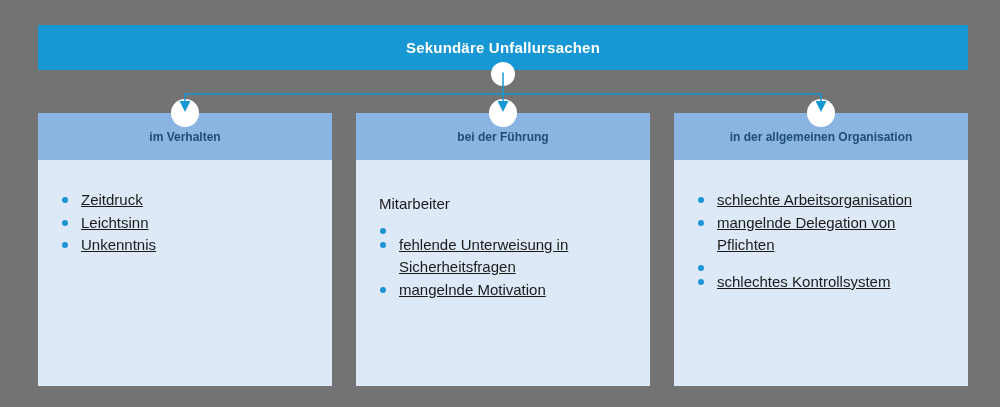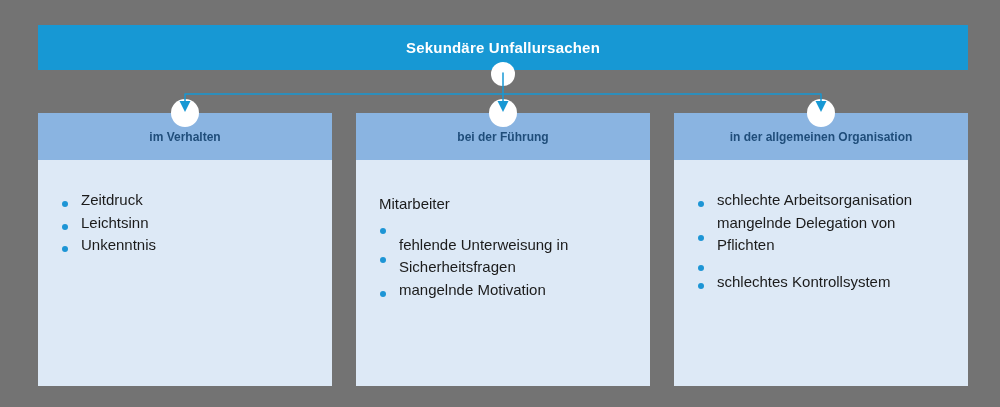--- a/index.html
+++ b/index.html
@@ -67,21 +67,21 @@
   .col-body {
     height: 226px;
     background: #dde9f6;
     padding: 29px 12px 0 19px;
     color: #1b1b1b;
     font-size: 15px;
     line-height: 22.5px;
   }
   .intro { margin: 4px; }
   .cause-list { list-style: none; margin: 0; padding-left: 5px; }
-  .cause-list li { display: flex; align-items: center; }
+  .cause-list li { display: flex; align-items: flex-start; text-decoration: underline; }
   .dot {
     flex: 0 0 6px;
     width: 6px; height: 6px;
     margin: 8px 13px 0 0;
     border-radius: 50%;
     background: #1d95d5;
   }
   .item-text { white-space: pre-line; }
 </style>
 </head>

